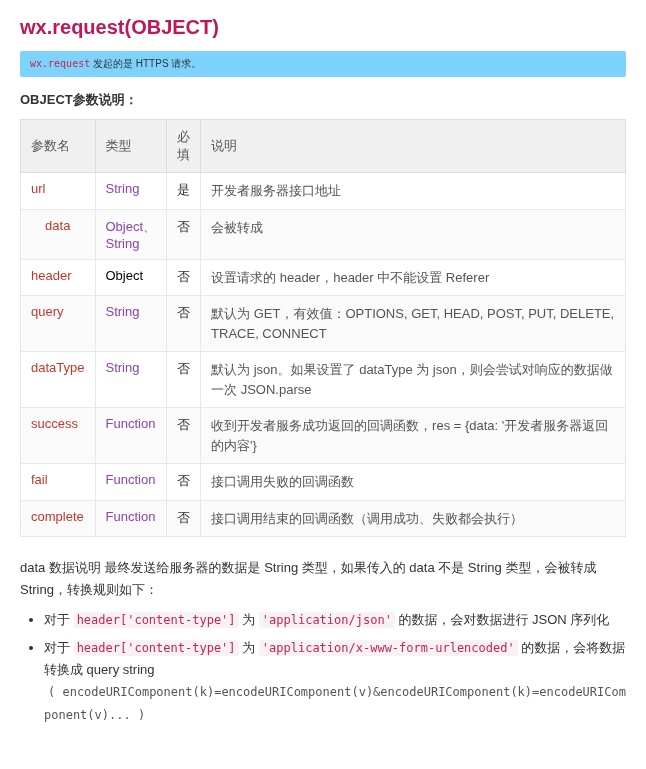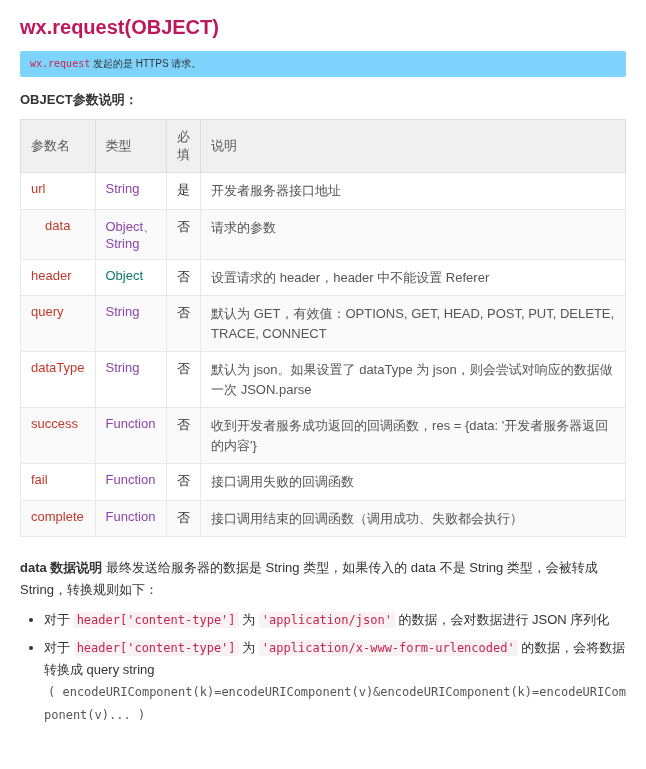--- a/index.html
+++ b/index.html
@@ -62,21 +62,21 @@
       color: #555;
       line-height: 1.5;
     }
     .data-note {
       font-size: 13px;
       line-height: 1.7;
       color: #333;
       margin-top: 10px;
     }
     .data-note strong {
-      font-weight: bold;
+      font-weight: normal;
     }
     .code-inline {
       font-family: Consolas, monospace;
       color: #c7254e;
       background: #f9f2f4;
       padding: 1px 3px;
       border-radius: 2px;
       font-size: 12px;
     }
     .bullet-list {
@@ -124,25 +124,25 @@
         <td style="color: rgb(192, 57, 43);">url</td>
         <td style="color: rgb(142, 68, 173); white-space: pre-line;">String</td>
         <td>是</td>
         <td class="desc">开发者服务器接口地址</td>
       </tr>
       <tr>
         <td style="color: rgb(192, 57, 43); text-align: center;">data</td>
         <td style="color: rgb(142, 68, 173); white-space: pre-line;">Object、
 String</td>
         <td>否</td>
-        <td class="desc">请求的参数</td>
+        <td class="desc">会被转成</td>
       </tr>
       <tr>
         <td style="color: rgb(192, 57, 43);">header</td>
-        <td style="color: #0f766e; white-space: pre-line;">Object</td>
+        <td style="color: #000000; white-space: pre-line;">Object</td>
         <td>否</td>
         <td class="desc">设置请求的 header，header 中不能设置 Referer</td>
       </tr>
       <tr>
         <td style="color: rgb(192, 57, 43);">query</td>
         <td style="color: rgb(142, 68, 173); white-space: pre-line;">String</td>
         <td>否</td>
         <td class="desc">默认为 GET，有效值：OPTIONS, GET, HEAD, POST, PUT, DELETE, TRACE, CONNECT</td>
       </tr>
       <tr>

